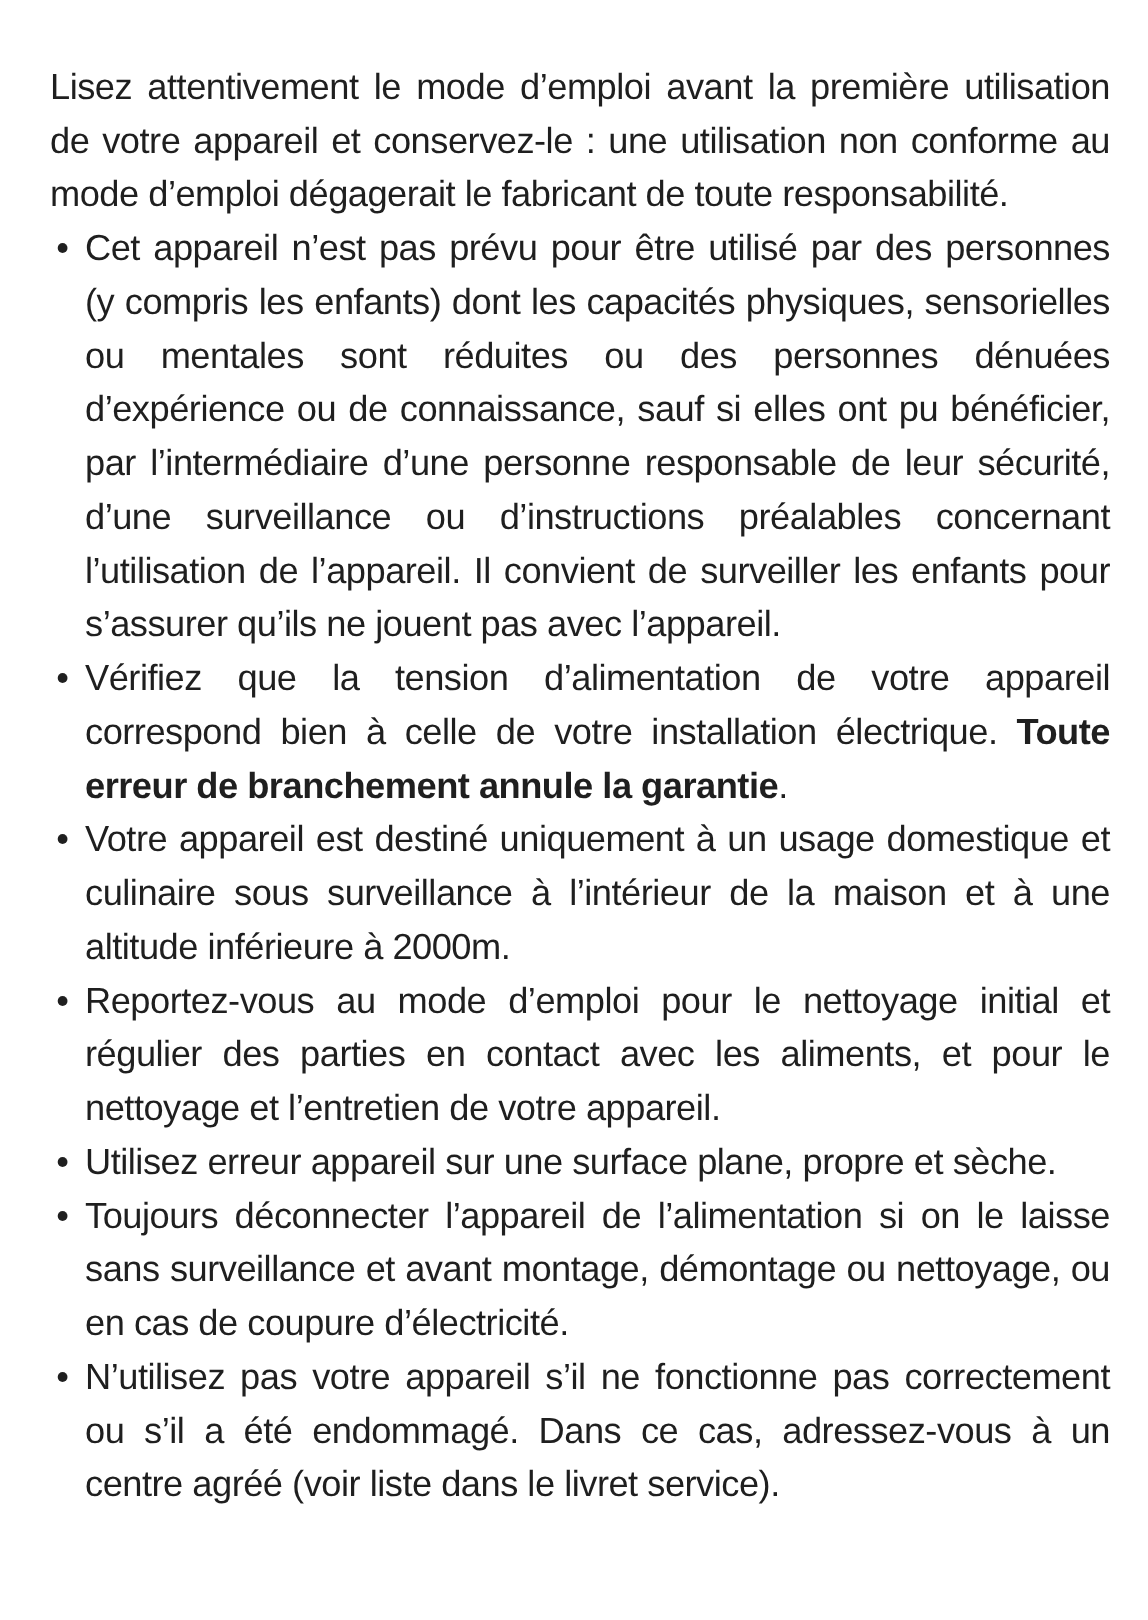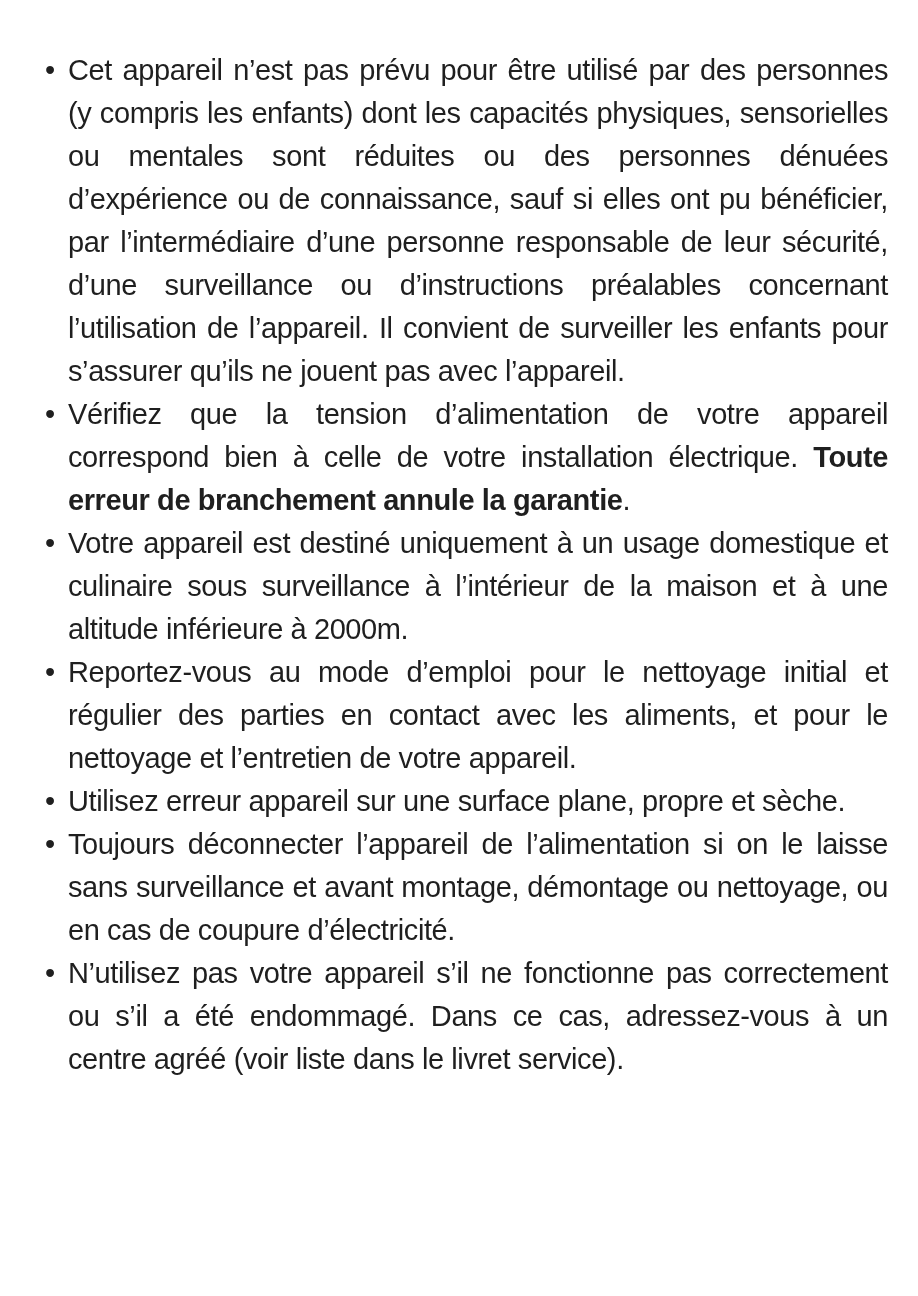--- a/index.html
+++ b/index.html
@@ -70,20 +70,21 @@
     font-weight: bold;
   }
 </style>
 </head>
 <body>
 
 <div class="page">
 
 
   <div class="body-text">
+    <p class="intro">Lisez attentivement le mode d’emploi avant la première utilisation de votre appareil et conservez-le : une utilisation non conforme au mode d’emploi dégagerait le fabricant de toute responsabilité.</p>
 
     <div>
         <div class="bullet">
           <span class="dot">•</span>
           <div class="content"><span>Cet appareil n’est pas prévu pour être utilisé par des personnes (y compris les enfants) dont les capacités physiques, sensorielles ou mentales sont réduites ou des personnes dénuées d’expérience ou de connaissance, sauf si elles ont pu bénéficier, par l’intermédiaire d’une personne responsable de leur sécurité, d’une surveillance ou d’instructions préalables concernant l’utilisation de l’appareil. Il convient de surveiller les enfants pour s’assurer qu’ils ne jouent pas avec l’appareil.</span></div>
         </div>
         <div class="bullet">
           <span class="dot">•</span>
           <div class="content"><span>Vérifiez que la tension d’alimentation de votre appareil correspond bien à celle de votre installation électrique. </span><span class="bold">Toute erreur de branchement annule la garantie</span><span>.</span></div>
         </div>

